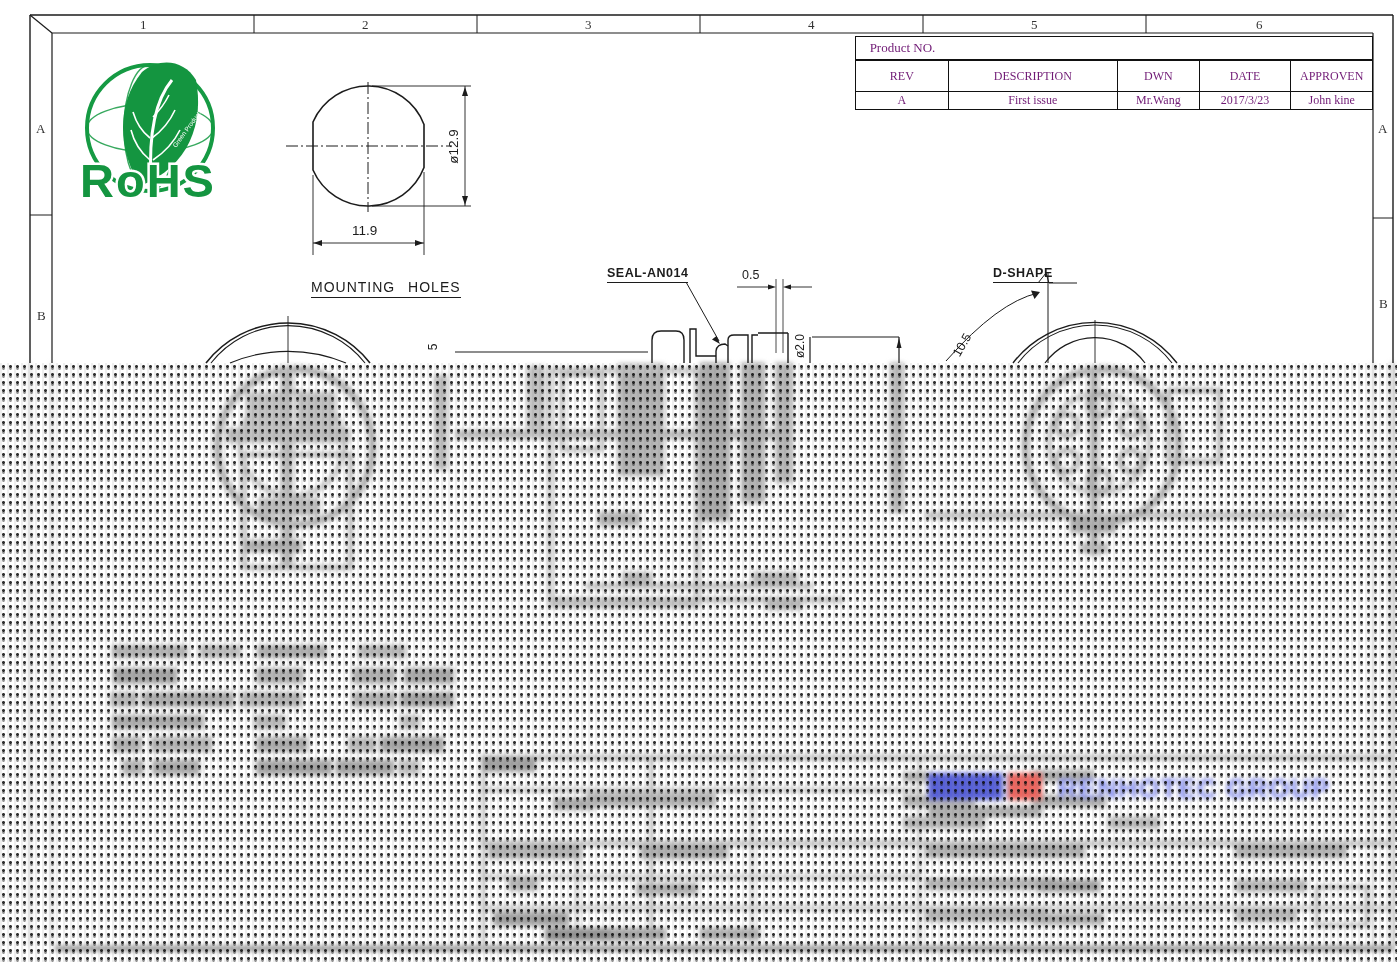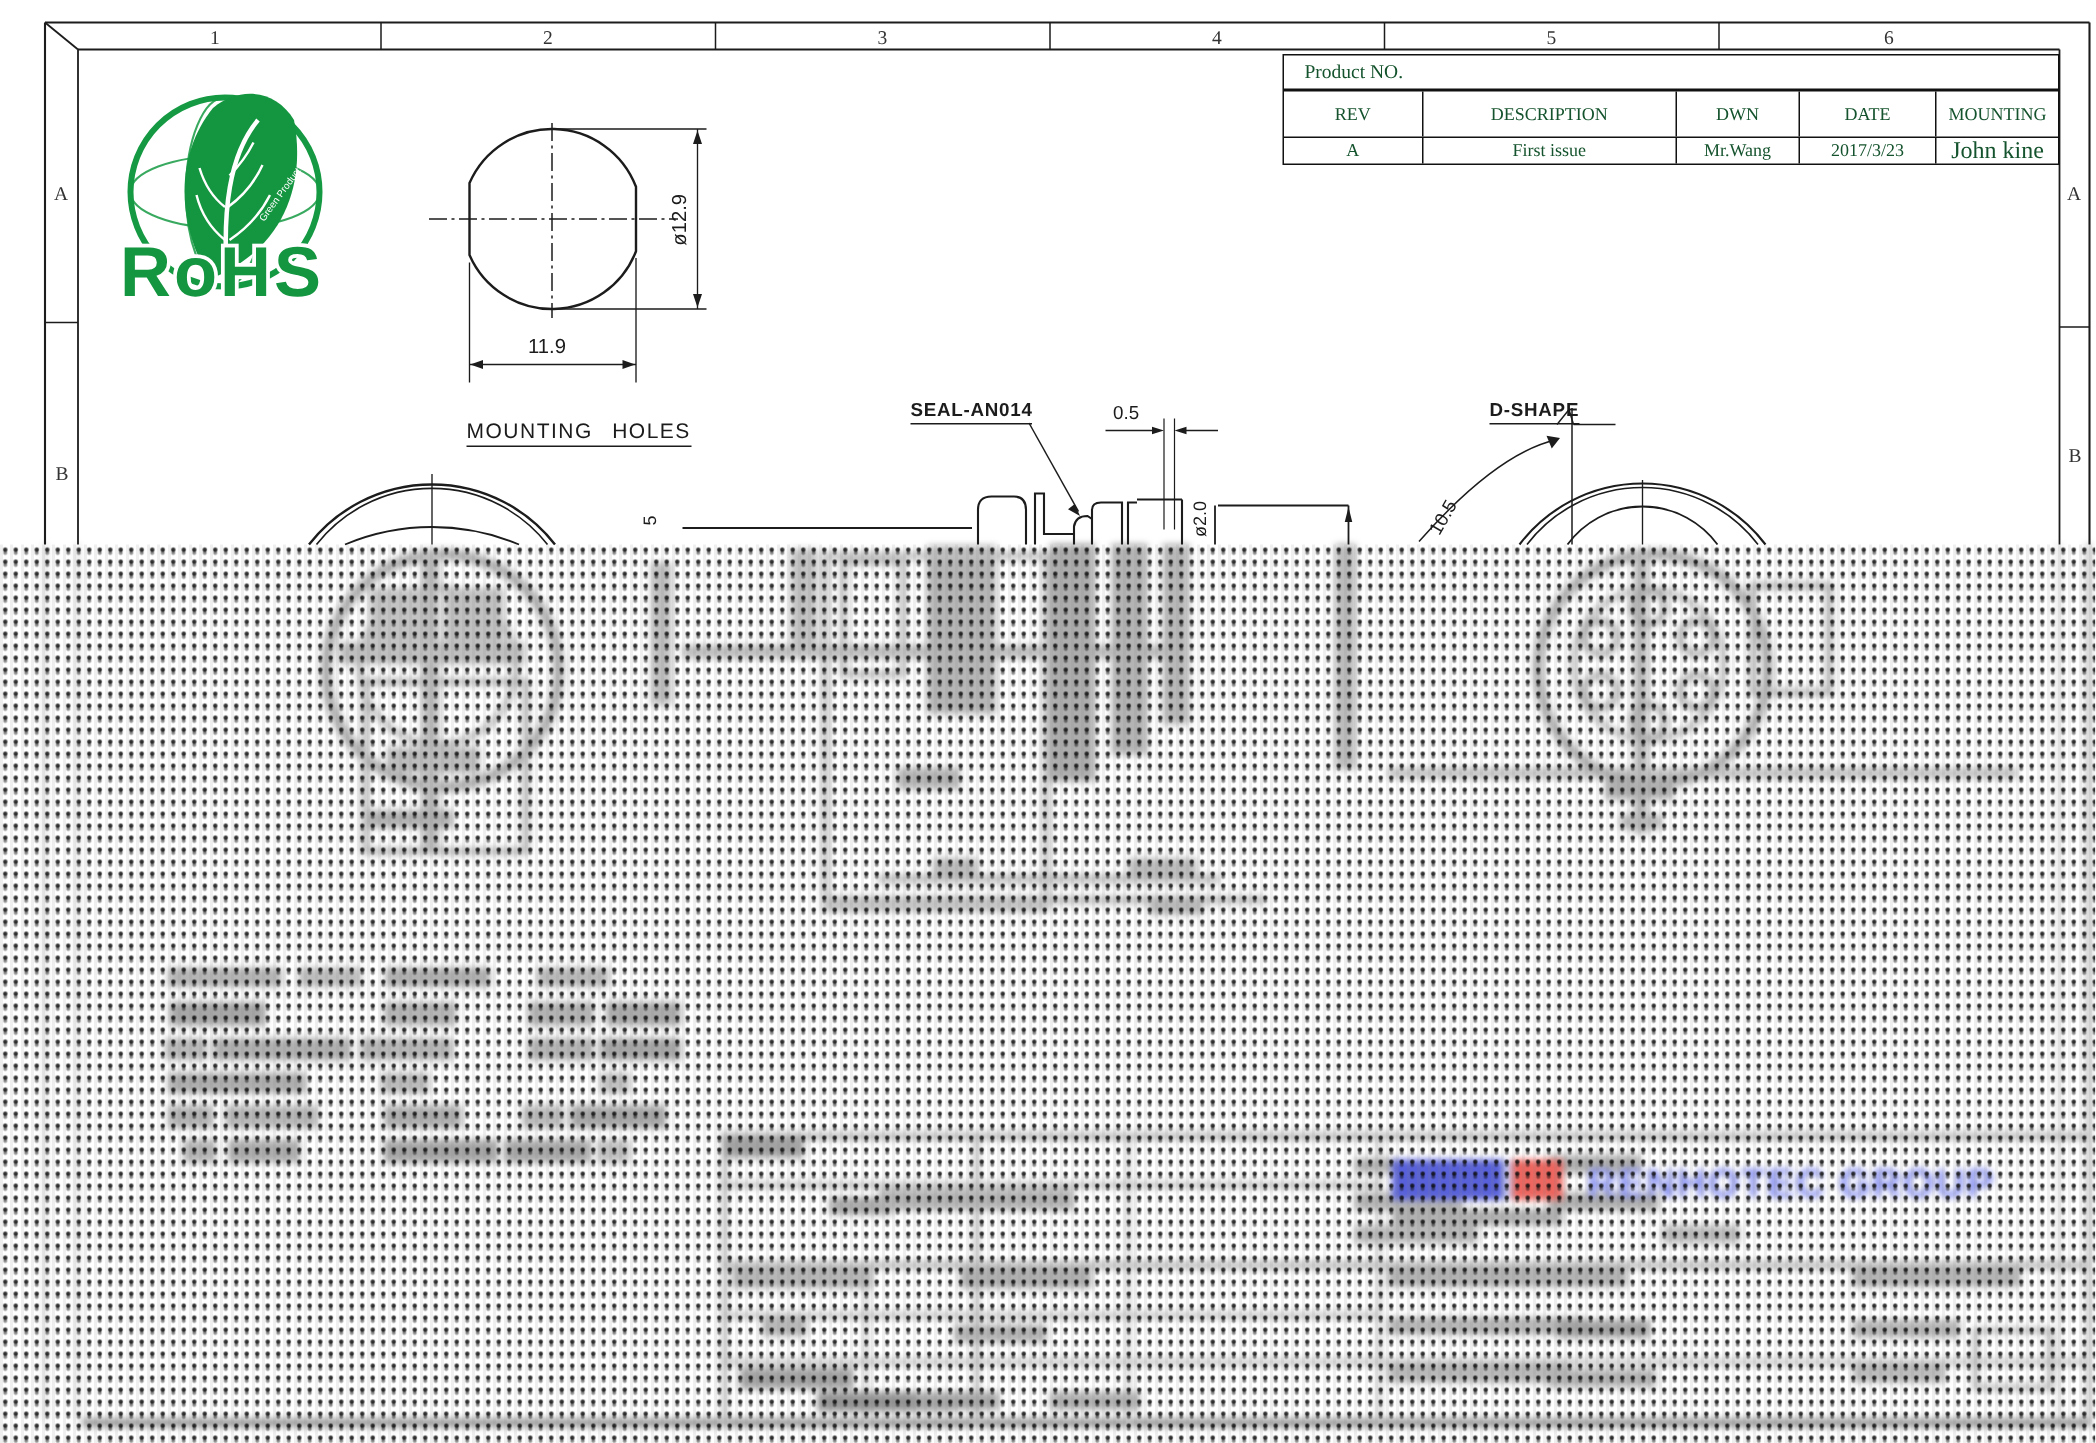--- a/index.html
+++ b/index.html
@@ -18,21 +18,21 @@
     background-size:7px 8px,7px 8px,100% 100%;}
   
   svg.crisp{position:absolute;inset:0;z-index:3;}
   .labels{position:absolute;inset:0;z-index:4;pointer-events:none;}
   .lab{position:absolute;font-size:13px;color:#1c1c1c;white-space:nowrap;}
   .zone{position:absolute;font-family:"Liberation Serif",serif;font-size:13px;color:#333;}
   .underl{border-bottom:1.4px solid #1c1c1c;padding-bottom:2px;}
   .rot90{transform:rotate(-90deg);transform-origin:center;}
   
   .tb{position:absolute;left:855px;top:36px;width:518px;z-index:4;
-      font-family:"Liberation Serif",serif;color:#14532d;border:1.6px solid #111;box-sizing:border-box;}
+      font-family:"Liberation Serif",serif;color:#701a75;border:1.6px solid #111;box-sizing:border-box;}
   .tb .row{display:flex;box-sizing:border-box;}
   .tb .cell{box-sizing:border-box;display:flex;align-items:center;justify-content:center;
             border-right:1.2px solid #111;overflow:hidden;}
   .tb .cell:last-child{border-right:none;}
   .tb .r1{height:24px;border-bottom:2px solid #111;}
   .tb .r2{height:31px;border-bottom:1.2px solid #111;}
   .tb .r3{height:17px;}
   .brand-text{font-weight:bold;font-size:27px;letter-spacing:1px;color:#4f5ce8;
               font-family:"Liberation Sans",sans-serif;}
 </style>
@@ -255,24 +255,24 @@
 
   <div class="tb">
     <div class="row r1">
       <div class="cell" style="width:93px;font-size:13px;">Product NO.</div>
     </div>
     <div class="row r2">
       <div class="cell" style="width:93px;font-size:12px;">REV</div>
       <div class="cell" style="width:170px;font-size:12px;">DESCRIPTION</div>
       <div class="cell" style="width:82px;font-size:12px;">DWN</div>
       <div class="cell" style="width:92px;font-size:12px;">DATE</div>
-      <div class="cell" style="width:81px;font-size:12px;">MOUNTING</div>
+      <div class="cell" style="width:81px;font-size:12px;">APPROVEN</div>
     </div>
     <div class="row r3">
       <div class="cell" style="width:93px;font-size:12px;">A</div>
       <div class="cell" style="width:170px;font-size:12px;">First issue</div>
       <div class="cell" style="width:82px;font-size:12px;">Mr.Wang</div>
       <div class="cell" style="width:92px;font-size:12px;">2017/3/23</div>
-      <div class="cell" style="width:81px;font-size:16px;">John kine</div>
+      <div class="cell" style="width:81px;font-size:12px;">John kine</div>
     </div>
   </div>
 
 </div>
 
 </body></html>

